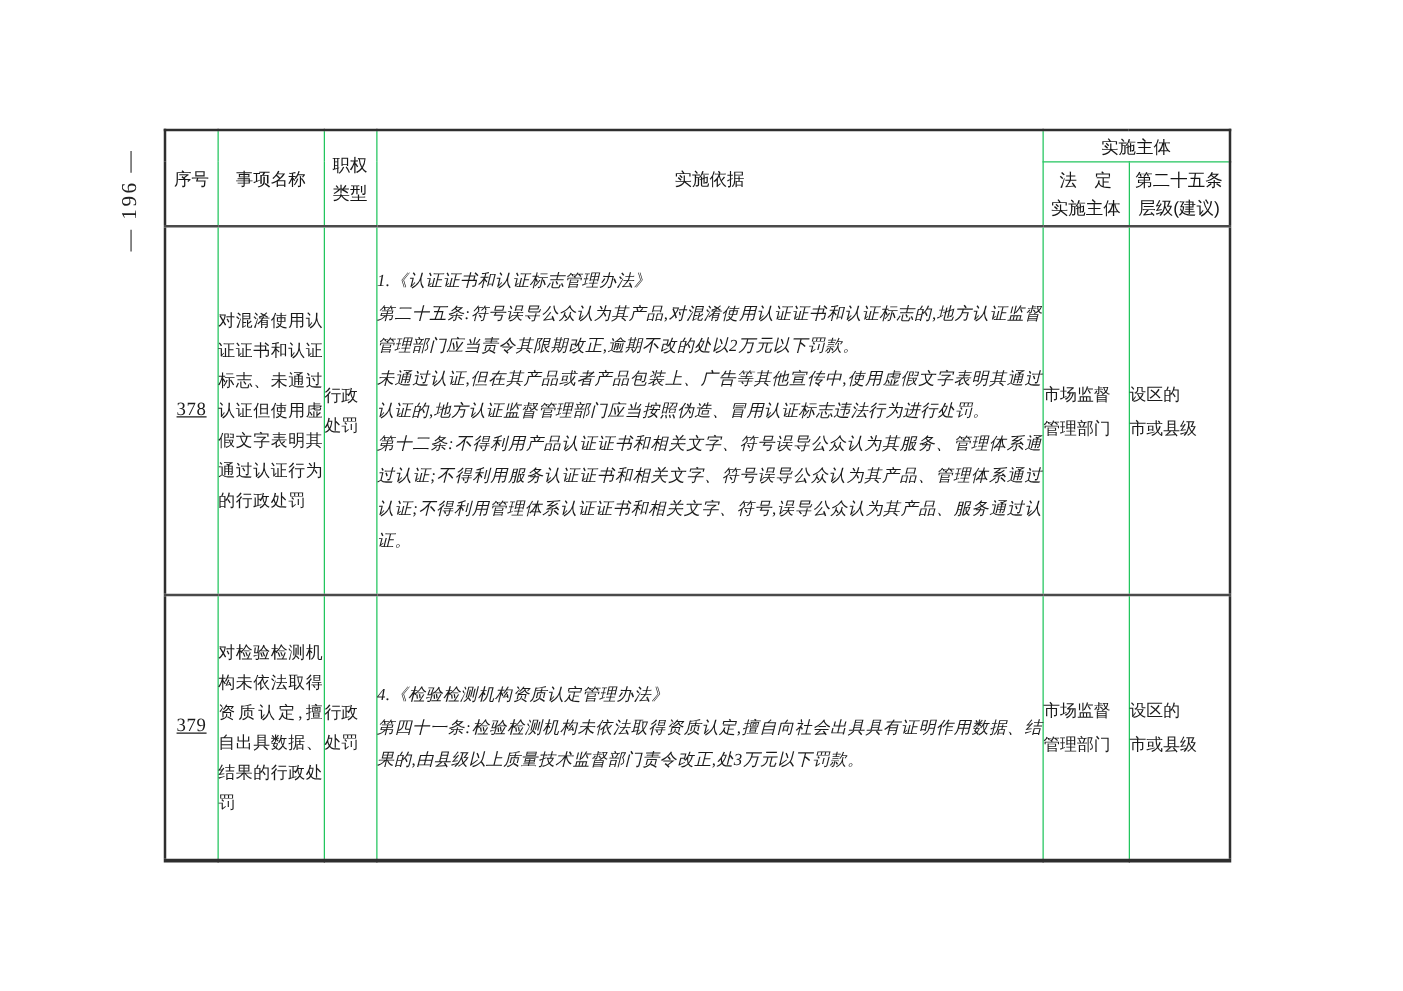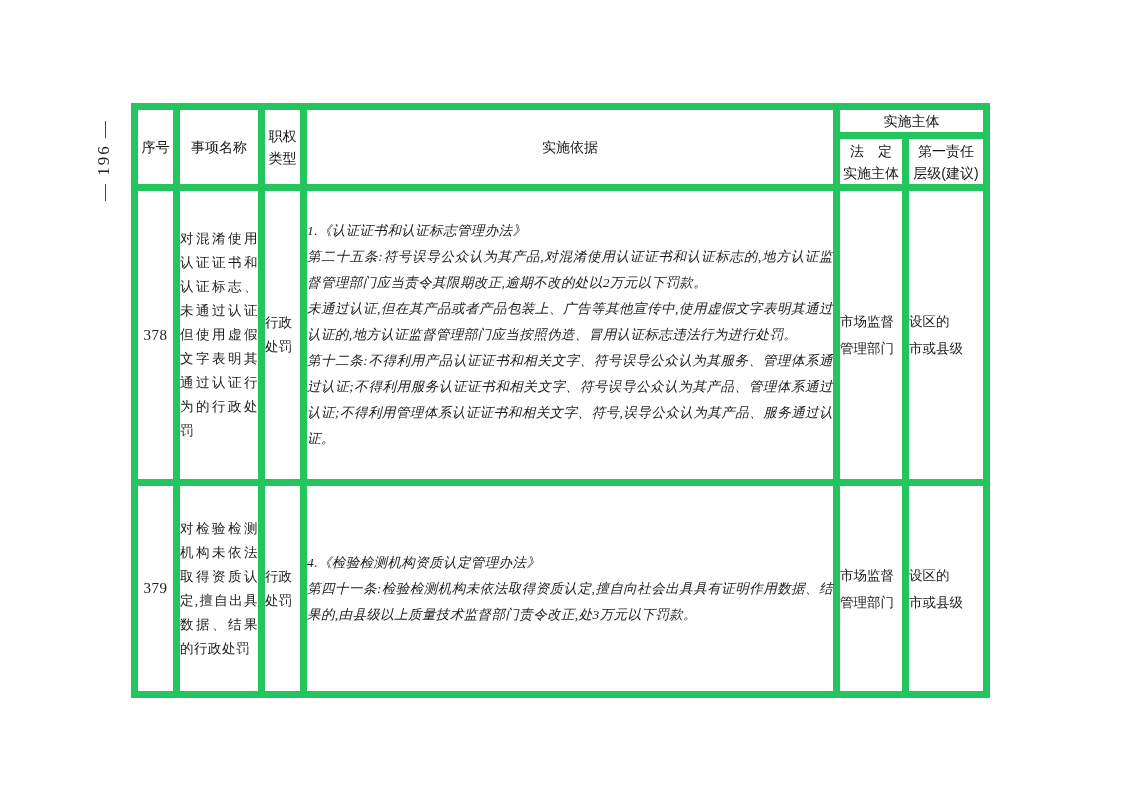--- a/index.html
+++ b/index.html
@@ -28,21 +28,21 @@
   table.doc {
     position: absolute;
     left: 131px; top: 103px;
     border-collapse: collapse;
     table-layout: fixed;
     width: 852px;
     border: 2px solid #2e2e2e;
     border-bottom-width: 3px;
   }
   table.doc td, table.doc th {
-    border: 7px solid #22c55e;
+    border: 1px solid #22c55e;
     vertical-align: middle;
     padding: 0;
     font-weight: normal;
   }
   tr.hrow1 { height: 25px; }
   tr.hrow2 { height: 52px; }
   tr.brow1 { height: 295px; }
   tr.brow2 { height: 212px; }
   tr.brow1 > td, tr.brow2 > td { border-top: 2px solid #4a4a4a; }
 
@@ -53,20 +53,21 @@
     text-align: center;
     line-height: 22px;
     color: #161616;
   }
   .hd .l { display: block; }
 
   td.serial {
     text-align: center;
     font-size: 15px;
     letter-spacing: 0.5px;
+    text-decoration: underline;
   }
   td.name { padding: 0 6px; }
   td.name .txt {
     font-size: 13.5px;
     line-height: 24px;
     text-align: justify;
     text-justify: inter-character;
     letter-spacing: 0.5px;
   }
   td.atype {
@@ -117,21 +118,21 @@
       <th class="hd" rowspan="2">实施依据</th>
       <th class="hd" colspan="2">实施主体</th>
     </tr>
 
     <tr class="hrow2">
       <th class="hd">
         <span class="l">法　定</span>
         <span class="l">实施主体</span>
       </th>
       <th class="hd">
-        <span class="l">第一责任</span>
+        <span class="l">第二十五条</span>
         <span class="l">层级(建议)</span>
       </th>
     </tr>
 
     <tr class="brow1">
       <td class="serial">378</td>
       <td class="name">
         <div class="txt">对混淆使用认证证书和认证标志、未通过认证但使用虚假文字表明其通过认证行为的行政处罚</div>
       </td>
       <td class="atype">

